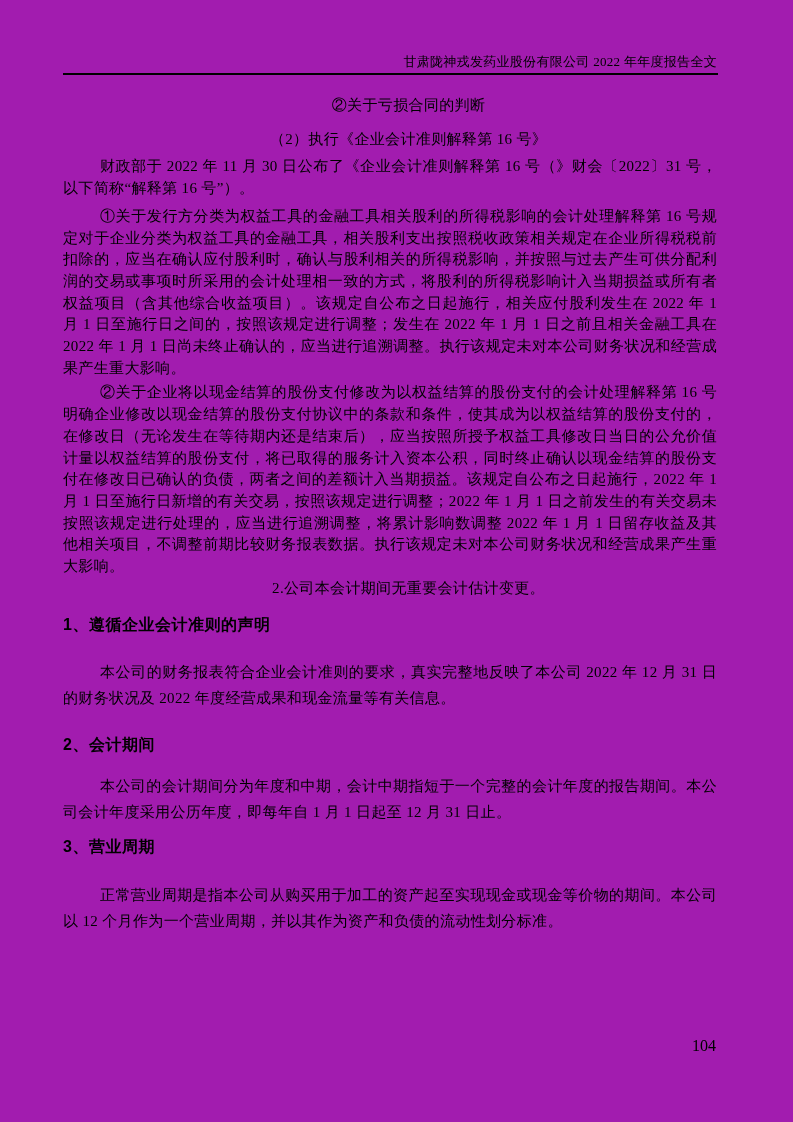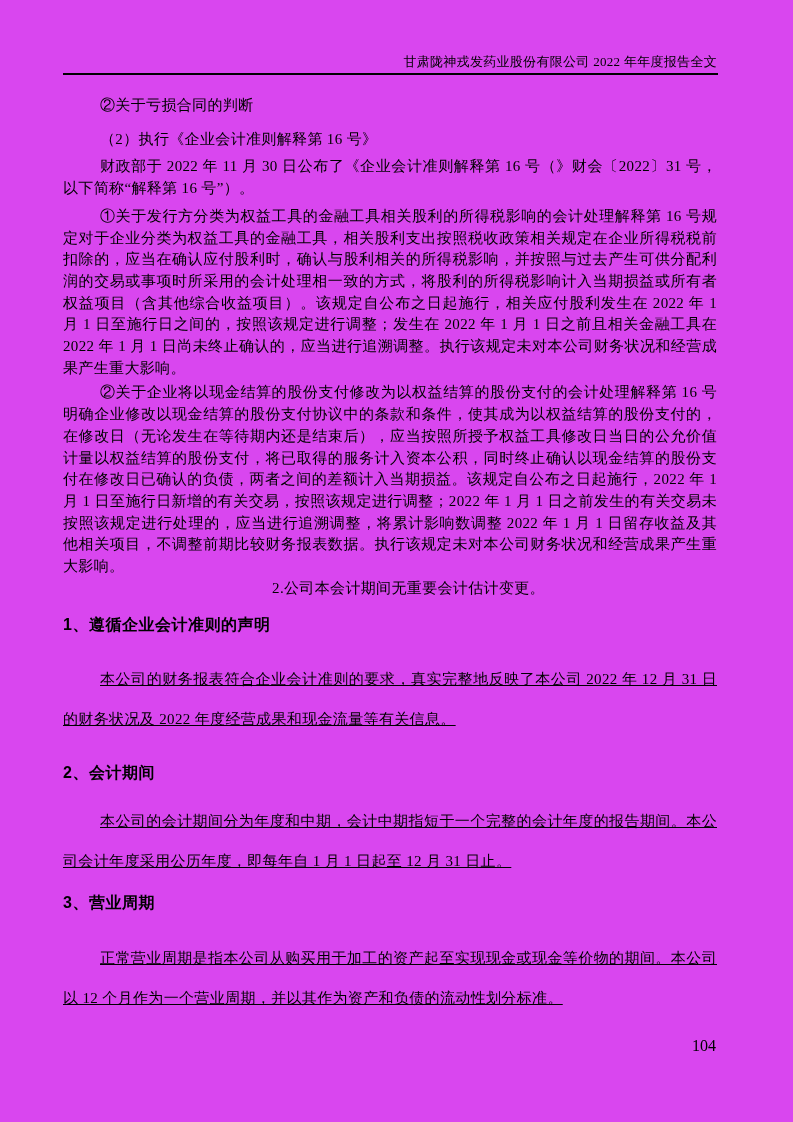--- a/index.html
+++ b/index.html
@@ -4,21 +4,21 @@
 <style>
   html, body {
     margin: 0;
     padding: 0;
     background: #ffffff;
   }
   .page {
     position: relative;
     width: 793px;
     height: 1122px;
-    background: #d946ef;
+    background: #a21caf;
     color: #000000;
     font-family: "Liberation Serif", "DejaVu Serif", serif;
     overflow: hidden;
   }
   .page-header {
     position: absolute;
     top: 54px;
     left: 63px;
     width: 654px;
     text-align: right;
@@ -42,42 +42,41 @@
     width: 654px;
   }
   .para, .sub-title {
     font-size: 15px;
     line-height: 21.7px;
     letter-spacing: 0.35px;
     text-align: justify;
     text-indent: 37px;
     margin: 0;
   }
-  .sub-title { text-align: left; }
+  .sub-title { text-align: center; }
   .t1 { margin-bottom: 12px; }
   .p1 { margin-bottom: 2px; }
   .t2 { margin-bottom: 6px; }
   .p2 { margin-bottom: 6px; }
   .p3 { margin-bottom: 3px; }
   .p4 { margin-bottom: 0; }
   .p5 { margin-bottom: 15px; text-align: center; }
   .section-heading {
     font-family: "Liberation Sans", "DejaVu Sans", sans-serif;
     font-weight: bold;
     font-size: 16px;
     line-height: 22px;
     letter-spacing: 0.5px;
     margin: 0;
   }
   .h1 { margin-bottom: 23px; }
   .h2 { margin-bottom: 17px; }
   .h3 { margin-bottom: 24px; }
   .para-loose {
-    line-height: 40px;
-    text-decoration: underline;
+    line-height: 26px;
   }
   .pl1 { margin-bottom: 23px; }
   .pl2 { margin-bottom: 11px; }
   .pl3 { margin-bottom: 0; }
   .page-number {
     position: absolute;
     top: 1038px;
     right: 77px;
     font-size: 16px;
     line-height: 16px;

